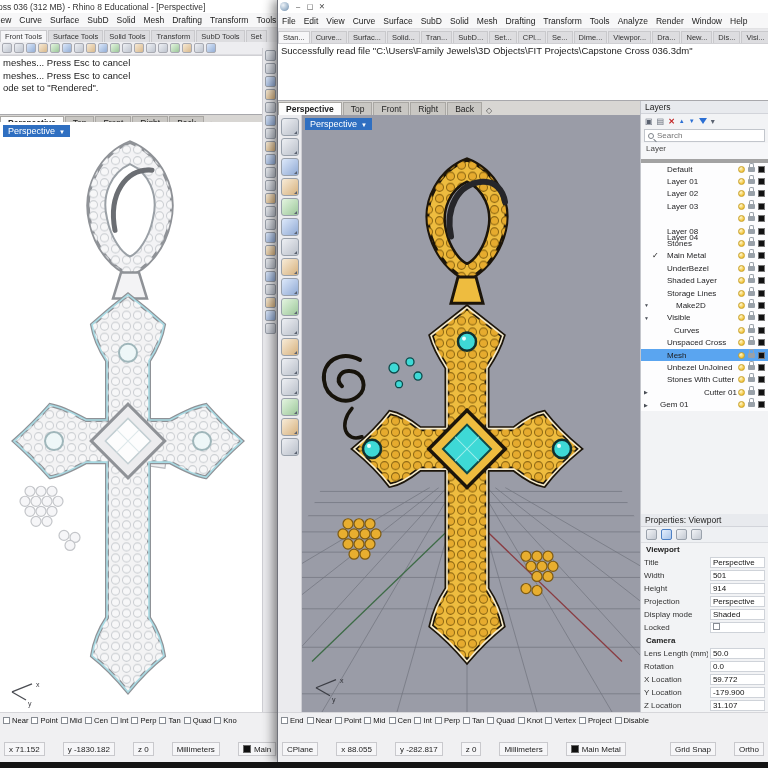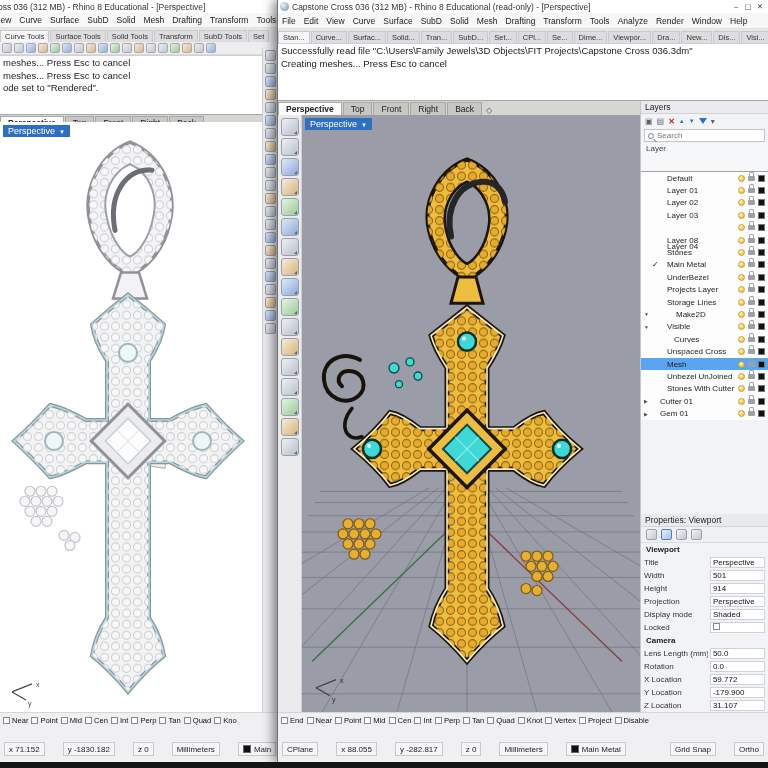--- a/index.html
+++ b/index.html
@@ -69,21 +69,21 @@
   .side-head{height:13px;line-height:13px;padding-left:4px;background:#e8eaee;border-bottom:1px solid #d2d4da;color:#222;font-size:8.5px}
   .layers-toolbar{height:14px;display:flex;align-items:center;gap:4px;padding:0 4px;background:#f2f3f5}
   .lt-glyph{font-size:8px;color:#5a6270}
   .lt-x{color:#c22525;font-weight:bold}
   .lt-arrow{color:#2b6fd4;font-size:6px}
   .funnel{width:0;height:0;border-left:4px solid transparent;border-right:4px solid transparent;border-top:6px solid #2b6fd4}
   .search-row{height:13px;margin:1px 3px;background:#fff;border:1px solid #c2c6cc;display:flex;align-items:center;color:#8a8f96}
   .mag{width:6px;height:6px;border:1px solid #7d838a;border-radius:50%;position:relative;margin:0 3px;flex:none}
   .mag::after{content:'';position:absolute;width:4px;height:1px;background:#7d838a;transform:rotate(45deg);left:4px;top:6px}
   .search-input{border:none;outline:none;font-size:8px;color:#8a8f96;width:100%;background:transparent}
-  .col-head{height:29px;line-height:12px;padding-left:5px;background:#f6f7f9;border-bottom:1px solid #a3a3a3;color:#444}
+  .col-head{height:20px;line-height:12px;padding-left:5px;background:#f6f7f9;border-bottom:4px solid #a3a3a3;color:#444}
   .layer-list{height:248px;background:#fdfdfe;overflow:hidden}
   .layer-row{display:flex;align-items:center;height:12.4px;padding:0 3px;color:#1d1d1f}
   .layer-row.selected{background:var(--selection-blue)}
   .exp{width:8px;font-size:5px;color:#4a4f57;flex:none}
   .exp.open::after{content:"▼"} .exp.closed::after{content:"▶"}
   .cur{width:8px;font-size:8px;color:#111;flex:none}
   .lname{flex:1;overflow:hidden;white-space:nowrap}
   .bulb{width:7px;height:7px;border-radius:50%;background:radial-gradient(circle at 35% 30%,#fff8cf,#f2c43b 70%);border:1px solid #c8a12c;flex:none}
   .lockic{width:7px;height:5px;background:#99a1a9;border-radius:1px;position:relative;margin-left:3px;flex:none}
   .lockic::before{content:'';position:absolute;top:-4px;left:1px;width:3px;height:3px;border:1px solid #99a1a9;border-bottom:none;border-radius:2px 2px 0 0}
@@ -117,21 +117,21 @@
         <div class="mitem">Surface</div>
         <div class="mitem">SubD</div>
         <div class="mitem">Solid</div>
         <div class="mitem">Mesh</div>
         <div class="mitem">Drafting</div>
         <div class="mitem">Transform</div>
         <div class="mitem">Tools</div>
       </div>
   </div>
   <div class="tabsbar">
-      <div class="ttab active">Curve Tools</div>
+      <div class="ttab active">Front Tools</div>
       <div class="ttab">Surface Tools</div>
       <div class="ttab">Solid Tools</div>
       <div class="ttab">Transform</div>
       <div class="ttab">SubD Tools</div>
       <div class="ttab">Set</div>
     </div>
   <div class="wl-iconrow">
       <div class="mini-icon"></div>
       <div class="mini-icon"></div>
       <div class="mini-icon"></div>
@@ -307,21 +307,20 @@
     <span class="scell">
       <span class="swatch-sm"></span>
       <span>Main</span>
     </span>
   </div>
 </div>
 
 <div class="win win-right">
   <div class="titlebar">
     <span class="rhino-logo"></span>
-    <span class="tb-title">Capstone Cross 036 (312 MB) - Rhino 8 Educational (read-only) - [Perspective]</span>
     <span class="winbtn min"></span>
     <span class="winbtn max"></span>
     <span class="winbtn close"></span>
   </div>
   <div class="menubar" style="height:16px">
       <div class="mitem">File</div>
       <div class="mitem">Edit</div>
       <div class="mitem">View</div>
       <div class="mitem">Curve</div>
       <div class="mitem">Surface</div>
@@ -348,21 +347,20 @@
       <div class="ttab">Se...</div>
       <div class="ttab">Dime...</div>
       <div class="ttab">Viewpor...</div>
       <div class="ttab">Dra...</div>
       <div class="ttab">New...</div>
       <div class="ttab">Dis...</div>
       <div class="ttab">Visi...</div>
     </div>
   <div class="cmdarea" style="height:58px">
     <div>Successfully read file "C:\Users\Family Jewels\3D Objects\FIT Projects\Capstone Cross 036.3dm"</div>
-    <div>Creating meshes... Press Esc to cancel</div>
   </div>
 
   <div class="wr-main">
     <div class="vptabs wr-vptabs">
       <div style="display:flex">
           <div class="vptab active">Perspective</div>
           <div class="vptab">Top</div>
           <div class="vptab">Front</div>
           <div class="vptab">Right</div>
           <div class="vptab">Back</div>
@@ -594,21 +592,21 @@
             <span class="exp "></span>
             <span class="cur"></span>
             <span class="lname" style="padding-left: 7px;">UnderBezel</span>
             <span class="bulb"></span>
             <span class="lockic"></span>
             <span class="swatch"></span>
           </div>
           <div class="layer-row">
             <span class="exp "></span>
             <span class="cur"></span>
-            <span class="lname" style="padding-left: 7px;">Projects Layer</span>
+            <span class="lname" style="padding-left: 7px;">Shaded Layer</span>
             <span class="bulb"></span>
             <span class="lockic"></span>
             <span class="swatch"></span>
           </div>
           <div class="layer-row">
             <span class="exp "></span>
             <span class="cur"></span>
             <span class="lname" style="padding-left: 7px;">Storage Lines</span>
             <span class="bulb"></span>
             <span class="lockic"></span>
@@ -666,21 +664,21 @@
             <span class="exp "></span>
             <span class="cur"></span>
             <span class="lname" style="padding-left: 7px;">Stones With Cutter</span>
             <span class="bulb"></span>
             <span class="lockic"></span>
             <span class="swatch"></span>
           </div>
           <div class="layer-row">
             <span class="exp closed"></span>
             <span class="cur"></span>
-            <span class="lname" style="padding-left: 0px;">Cutter 01</span>
+            <span class="lname" style="padding-left: 0px; margin-left: 44px;">Cutter 01</span>
             <span class="bulb"></span>
             <span class="lockic"></span>
             <span class="swatch"></span>
           </div>
           <div class="layer-row">
             <span class="exp closed"></span>
             <span class="cur"></span>
             <span class="lname" style="padding-left: 0px;">Gem 01</span>
             <span class="bulb"></span>
             <span class="lockic"></span>

